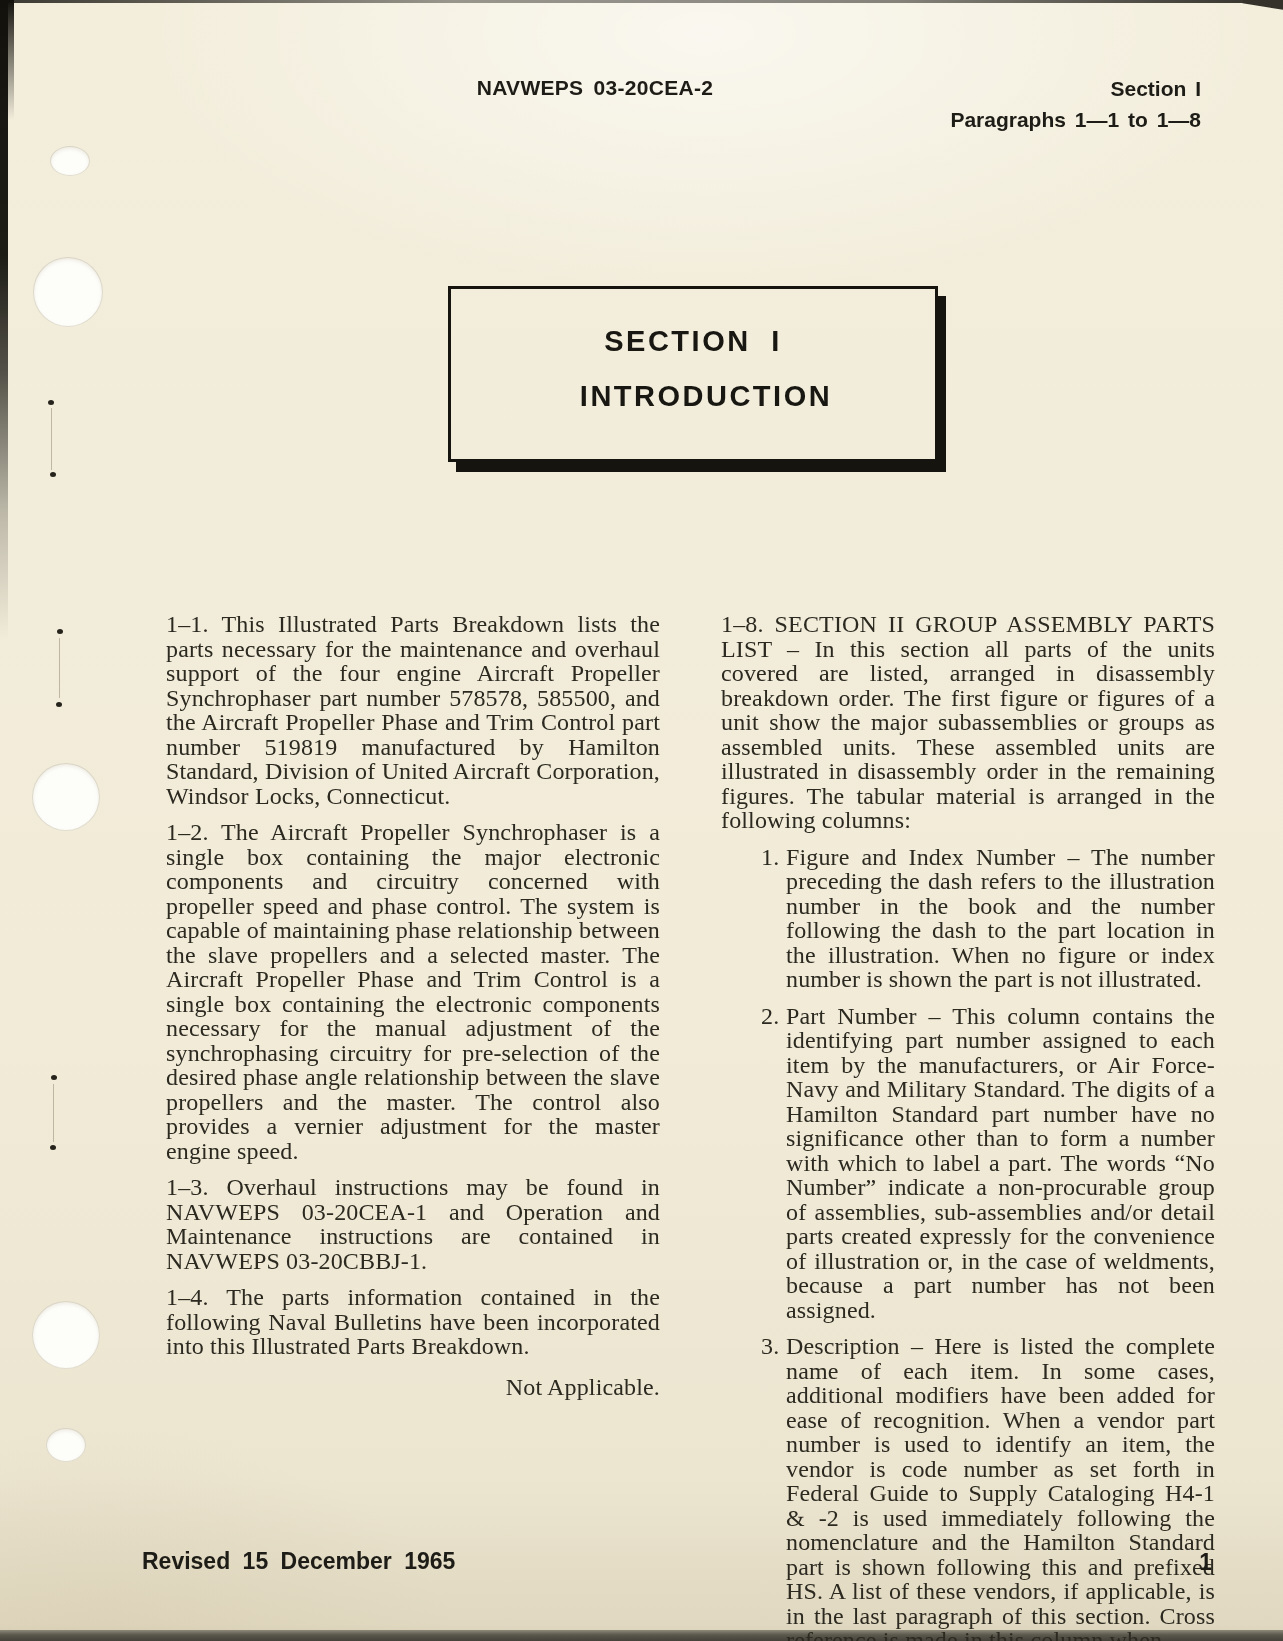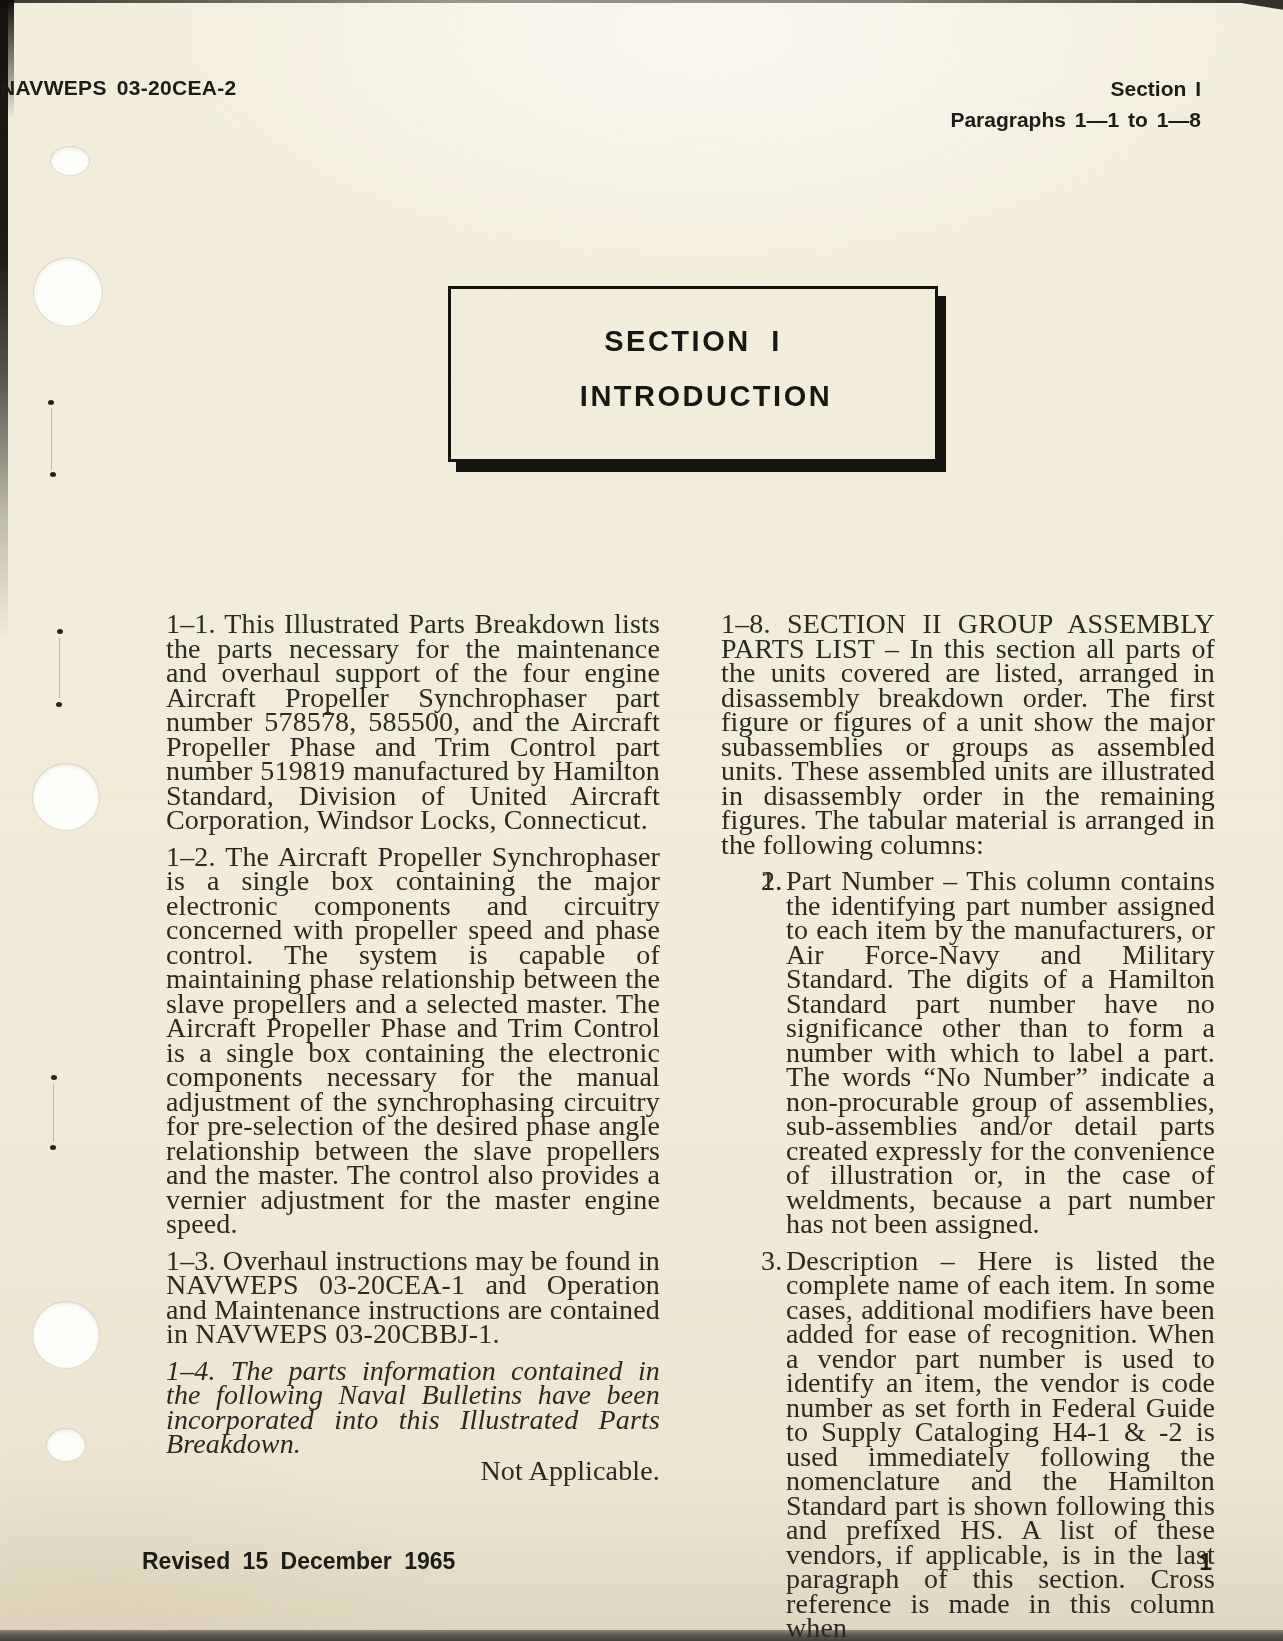--- a/index.html
+++ b/index.html
@@ -29,38 +29,38 @@
     box-shadow:inset 0 0 0 1px rgba(195,186,160,0.45), inset 0 2px 4px rgba(195,186,160,0.35);}
   .hole.h1{left:50px;top:146px;width:40px;height:30px;}
   .hole.h2{left:33px;top:257px;width:70px;height:70px;}
   .hole.h3{left:32px;top:763px;width:68px;height:68px;}
   .hole.h4{left:32px;top:1301px;width:68px;height:68px;}
   .hole.h5{left:46px;top:1428px;width:40px;height:34px;}
   
   .dot{position:absolute;width:6px;height:5px;background:#25231b;border-radius:50%;}
   .stitch{position:absolute;width:1px;background:rgba(150,140,115,0.55);}
   
-  .header-center{position:absolute;top:76px;left:0;width:1190px;text-align:left;
+  .header-center{position:absolute;top:76px;left:0;width:1190px;text-align:center;
     font-family:"Liberation Sans", sans-serif;font-weight:700;font-size:21px;color:#1d1c16;letter-spacing:0.3px;word-spacing:4px;}
   .header-right{position:absolute;top:73px;right:82px;text-align:right;
     font-family:"Liberation Sans", sans-serif;font-weight:700;font-size:21px;color:#1d1c16;line-height:31px;word-spacing:3px;}
   
   .title-box{position:absolute;left:448px;top:286px;width:484px;height:170px;
     border:3px solid #15140e;box-shadow:8px 10px 0 0 #15140e;}
   .title-box .tb1{margin-top:36px;text-align:center;
     font-family:"Liberation Sans", sans-serif;font-weight:700;font-size:29px;color:#181711;letter-spacing:2.5px;word-spacing:10px;}
   .title-box .tb2{margin-top:22px;text-align:center;
     font-family:"Liberation Sans", sans-serif;font-weight:700;font-size:29px;color:#181711;letter-spacing:2.5px;margin-left:26px;}
   
-  .col{position:absolute;top:612px;width:494px;font-size:28px;line-height:24.5px;
+  .col{position:absolute;top:612px;width:494px;font-size:24px;line-height:24.5px;
     color:#2b2920;text-align:justify;letter-spacing:0.15px;}
   .col.left{left:166px;}
   .col.right{left:721px;}
   .col p{margin:0 0 12px 0;}
-  .col p.tight{margin-bottom:2px;font-style:italic;}
+  .col p.tight{margin-bottom:16px;}
   .col p.note{margin:0 0 12px 0;text-align:right;text-indent:56px;}
   .li{position:relative;padding-left:65px;margin-bottom:12px;text-align:justify;}
   .li .num{position:absolute;left:40px;top:0;}
   
   .footer-left{position:absolute;left:142px;top:1548px;
     font-family:"Liberation Sans", sans-serif;font-weight:700;font-size:23px;color:#1d1c16;word-spacing:6px;}
   .footer-page{position:absolute;right:71px;top:1549px;
     font-family:"Liberation Sans", sans-serif;font-weight:700;font-size:23px;color:#1d1c16;}
 </style>
 </head>
@@ -106,20 +106,21 @@
     <p>1–2. The Aircraft Propeller Synchrophaser is a single box containing the major electronic components and circuitry concerned with propeller speed and phase control. The system is capable of maintaining phase relationship between the slave propellers and a selected master. The Aircraft Propeller Phase and Trim Control is a single box containing the electronic components necessary for the manual adjustment of the synchrophasing circuitry for pre-selection of the desired phase angle relationship between the slave propellers and the master. The control also provides a vernier adjustment for the master engine speed.</p>
     <p>1–3. Overhaul instructions may be found in NAVWEPS 03-20CEA-1 and Operation and Maintenance instructions are contained in NAVWEPS 03-20CBBJ-1.</p>
     <p class="tight">1–4. The parts information contained in the following Naval Bulletins have been incorporated into this Illustrated Parts Breakdown.</p>
     <p class="note">Not Applicable.</p>
   </div>
 
   <div class="col right">
     <p>1–8. SECTION II GROUP ASSEMBLY PARTS LIST – In this section all parts of the units covered are listed, arranged in disassembly breakdown order. The first figure or figures of a unit show the major subassemblies or groups as assembled units. These assembled units are illustrated in disassembly order in the remaining figures. The tabular material is arranged in the following columns:</p>
     <div class="li">
       <span class="num">1.</span>
+      <span>Figure and Index Number – The number preceding the dash refers to the illustration number in the book and the number following the dash to the part location in the illustration. When no figure or index number is shown the part is not illustrated.</span>
     </div>
     <div class="li">
       <span class="num">2.</span>
       <span>Part Number – This column contains the identifying part number assigned to each item by the manufacturers, or Air Force-Navy and Military Standard. The digits of a Hamilton Standard part number have no significance other than to form a number with which to label a part. The words “No Number” indicate a non-procurable group of assemblies, sub-assemblies and/or detail parts created expressly for the convenience of illustration or, in the case of weldments, because a part number has not been assigned.</span>
     </div>
     <div class="li">
       <span class="num">3.</span>
       <span>Description – Here is listed the complete name of each item. In some cases, additional modifiers have been added for ease of recognition. When a vendor part number is used to identify an item, the vendor is code number as set forth in Federal Guide to Supply Cataloging H4-1 &amp; -2 is used immediately following the nomenclature and the Hamilton Standard part is shown following this and prefixed HS. A list of these vendors, if applicable, is in the last paragraph of this section. Cross reference is made in this column when</span>
     </div>
   </div>

